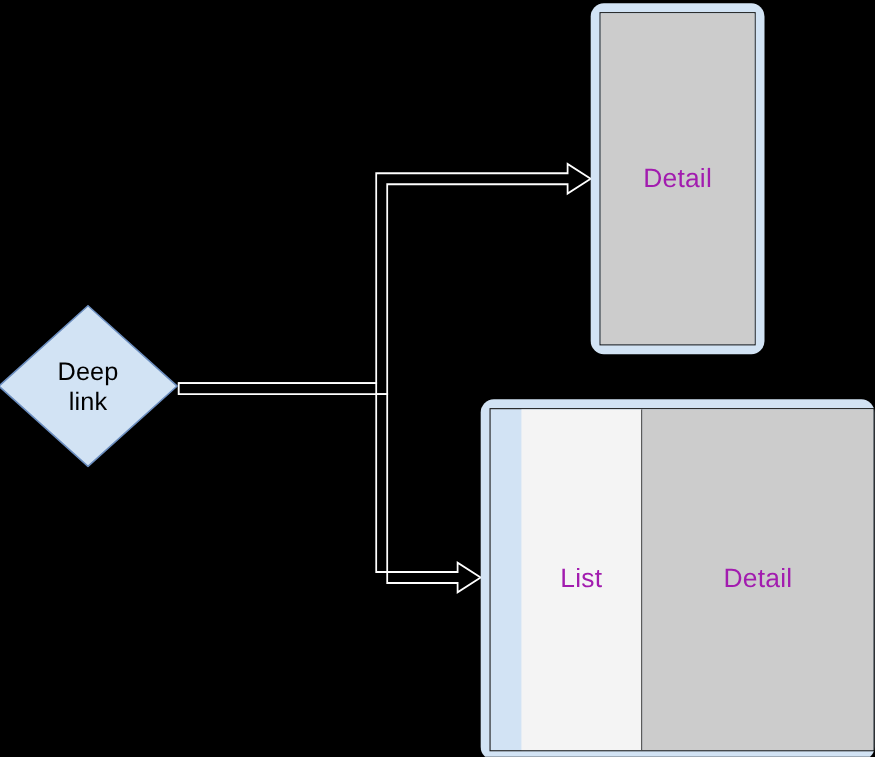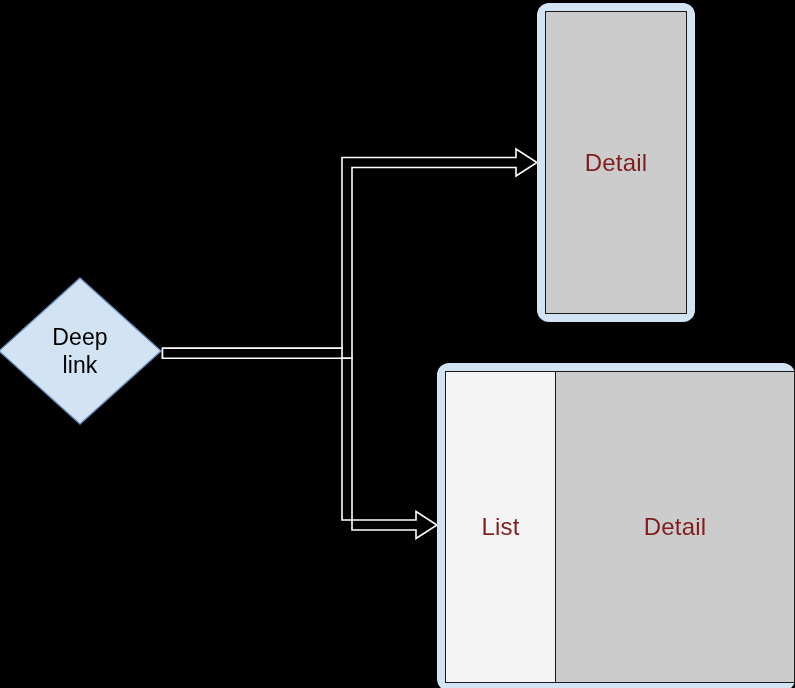--- a/index.html
+++ b/index.html
@@ -65,21 +65,21 @@
     box-sizing: border-box;
     border: 1.4px solid #1a1a1a;
     display: flex;
     overflow: hidden;
   }
   .pane {
     box-sizing: border-box;
     display: flex;
     align-items: center;
     justify-content: center;
-    color: #7f1d1d;
+    color: #a21caf;
     font-size: 24px;
     letter-spacing: 0.2px;
   }
   .pane-detail { background: #cccccc; }
   .pane-list {
     background: #f4f4f4;
     border-right: 1.4px solid #1a1a1a;
   }
 
   
@@ -102,20 +102,21 @@
     left: 437px;
     top: 363px;
     width: 358px;
     height: 328px;
   }
   #device-tablet .device-inner {
     left: 8px;
     top: 8px;
     width: 350px;
     height: 312px;
+    padding-left: 28px;
   }
   #device-tablet .pane-list { width: 110px; height: 100%; }
   #device-tablet .pane-detail { flex: 1; height: 100%; }
 </style>
 </head>
 <body>
 
 <div id="canvas">
 
   <svg class="layer" viewBox="0 0 795 688" width="795" height="688" xmlns="http://www.w3.org/2000/svg">

